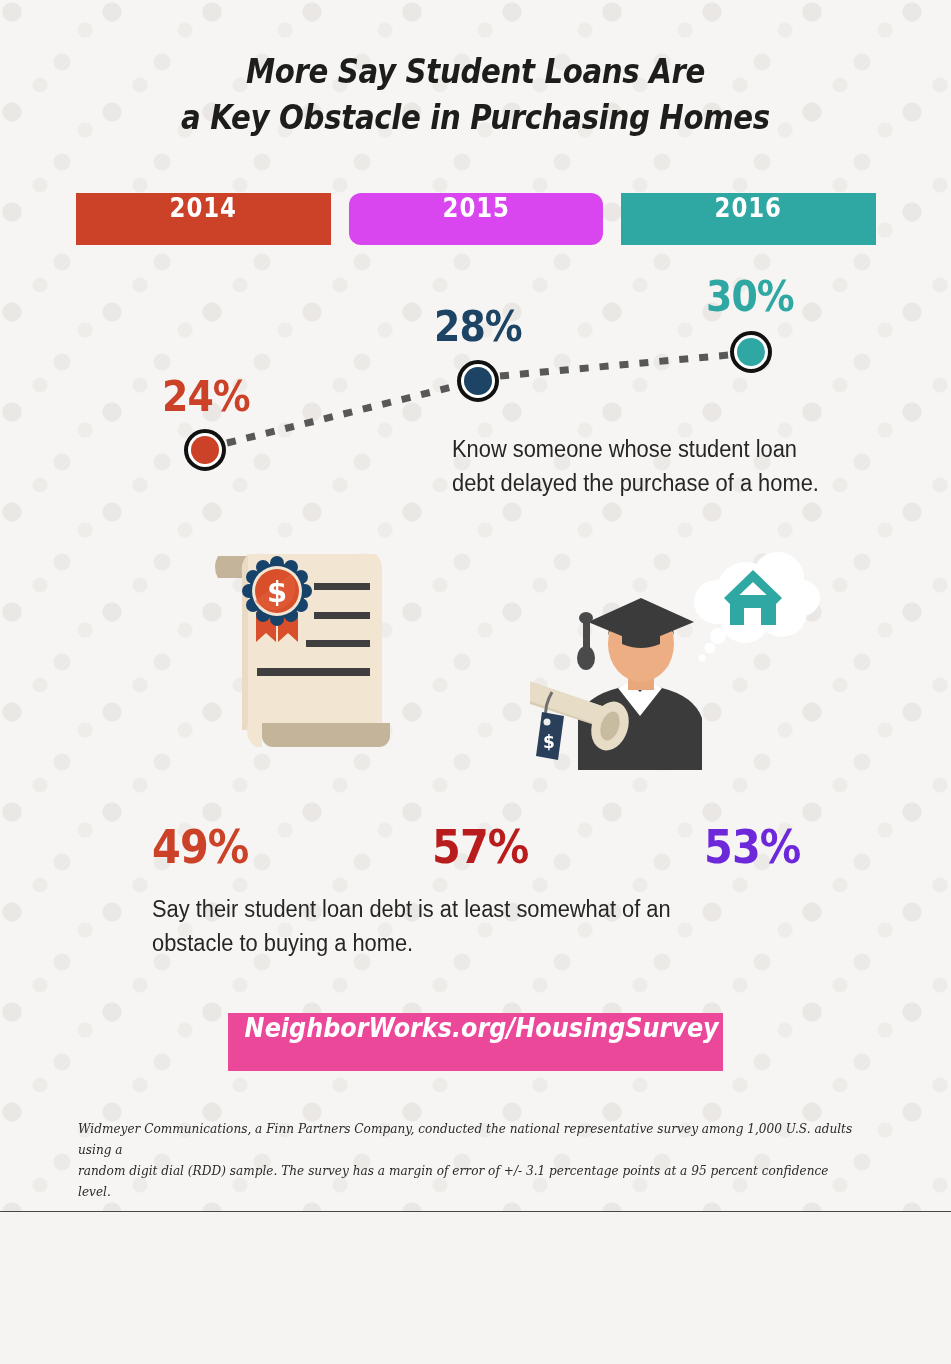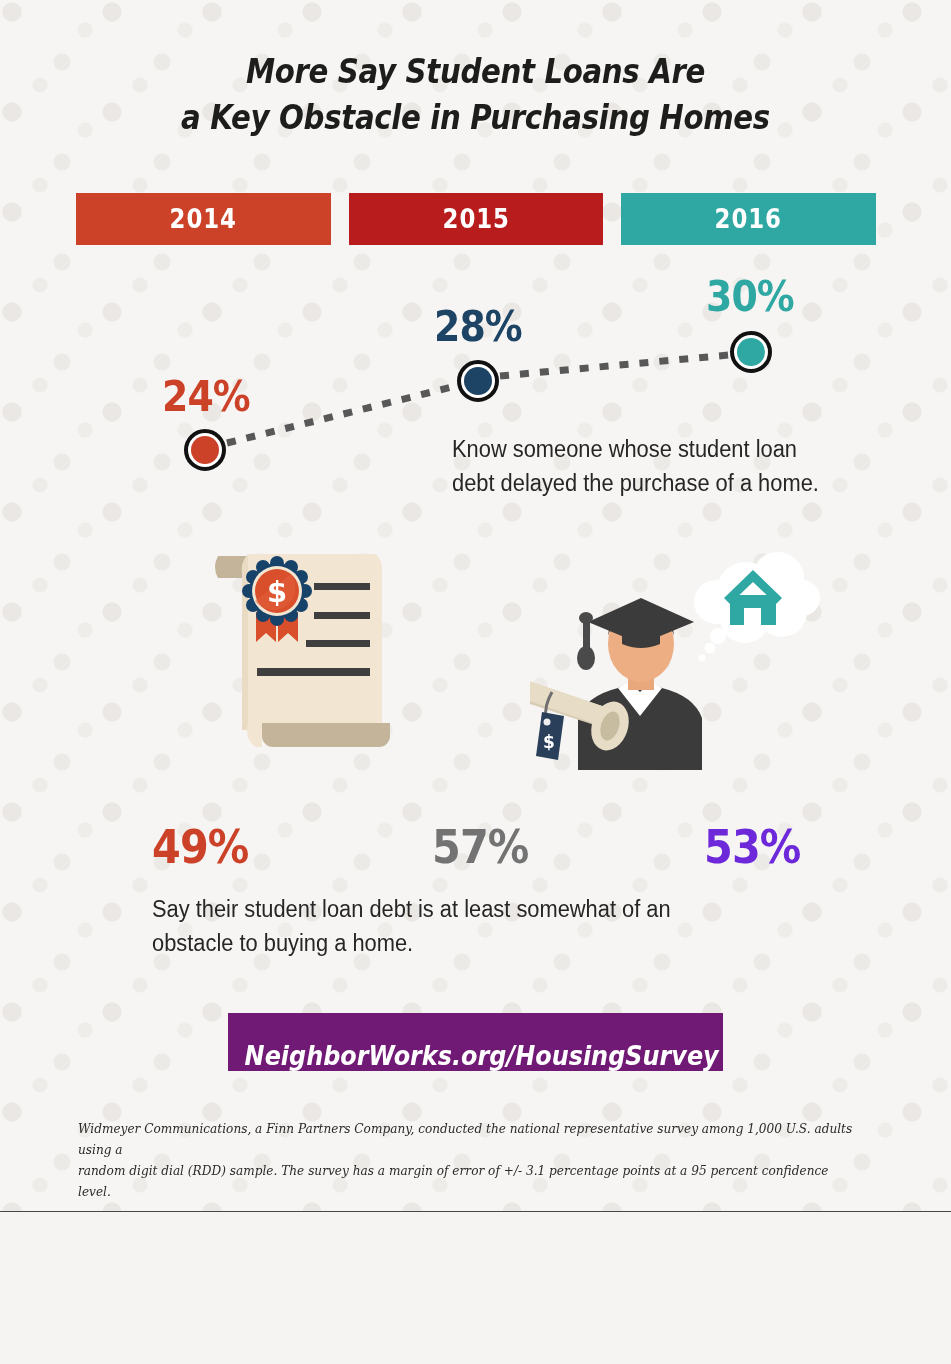--- a/index.html
+++ b/index.html
@@ -45,21 +45,21 @@
     color:#1D1D1B;
     transform:scaleX(0.86);
     transform-origin:center top;
   }
   #title .line{display:block;}
 
   
   #year-bars{left:76px;top:193px;width:800px;height:52px;display:flex;gap:18px;}
   .year-bar{
     flex:1 1 0;height:52px;
-    display:flex;align-items:center;justify-content:center;
+    display:flex;justify-content:center;
     color:#FFFFFF;
     font-family:"DejaVu Sans", sans-serif;
     font-weight:bold;font-size:26px;letter-spacing:1px;
   }
   .year-bar span{transform:scaleX(0.88);display:inline-block;}
 
   
   #trend{left:0;top:260px;width:951px;height:250px;}
   .pct-top{
     position:absolute;
@@ -88,22 +88,22 @@
   .pct-bot{
     position:absolute;
     font-family:"DejaVu Sans", sans-serif;
     font-weight:bold;font-size:46px;letter-spacing:-1px;
   }
   .pct-bot span{display:inline-block;transform:scaleX(0.9);transform-origin:left center;}
 
   
   #url-button{
     left:228px;top:1013px;width:495px;height:58px;
-    background:#701a75;
-    display:flex;align-items:flex-end;justify-content:center;gap:12px;
+    background:#ec4899;
+    display:flex;align-items:flex-start;justify-content:center;gap:12px;
   }
   #url-text{
     font-family:"DejaVu Sans", sans-serif;
     font-weight:bold;font-style:italic;font-size:26px;color:#FFFFFF;
     transform:scaleX(0.92);
   }
 
   
   #footnote{
     left:78px;top:1118px;width:800px;
@@ -142,21 +142,21 @@
 
   <div id="title" class="abs">
     <span class="line">More Say Student Loans Are</span>
     <span class="line">a Key Obstacle in Purchasing Homes</span>
   </div>
 
   <div id="year-bars" class="abs">
     <div class="year-bar" style="background:#CC4229;">
       <span>2014</span>
     </div>
-    <div class="year-bar" style="background:#b91c1c;">
+    <div class="year-bar" style="background:#d946ef;border-radius:12px;">
       <span>2015</span>
     </div>
     <div class="year-bar" style="background:#2FA8A4;">
       <span>2016</span>
     </div>
   </div>
 
   <div id="trend" class="abs">
 
     <svg class="abs" style="left:0;top:0;" width="951" height="250">
@@ -283,21 +283,21 @@
     <g transform="translate(4,172)">
       <path d="M8 0 L30 4 L24 48 L2 44 Z" fill="#2A3F5A"></path>
       <circle cx="13" cy="10" r="3.5" fill="#EDEDED"></circle>
       <text x="15" y="36" text-anchor="middle" font-family="DejaVu Sans, sans-serif" font-size="17" font-weight="bold" fill="#FFFFFF">$</text>
     </g>
   </svg>
 
   <div class="pct-bot abs" style="left:152px;top:820px;color:#CC4229;">
     <span>49%</span>
   </div>
-  <div class="pct-bot abs" style="left:432px;top:820px;color:#737373;">
+  <div class="pct-bot abs" style="left:432px;top:820px;color:#b91c1c;">
     <span>57%</span>
   </div>
   <div class="pct-bot abs" style="left:704px;top:820px;color:#6d28d9;">
     <span>53%</span>
   </div>
 
   <div class="caption abs" style="left:152px;top:892px;width:740px;">
     <div>Say their student loan debt is at least somewhat of an</div>
     <div>obstacle to buying a home.</div>
   </div>

